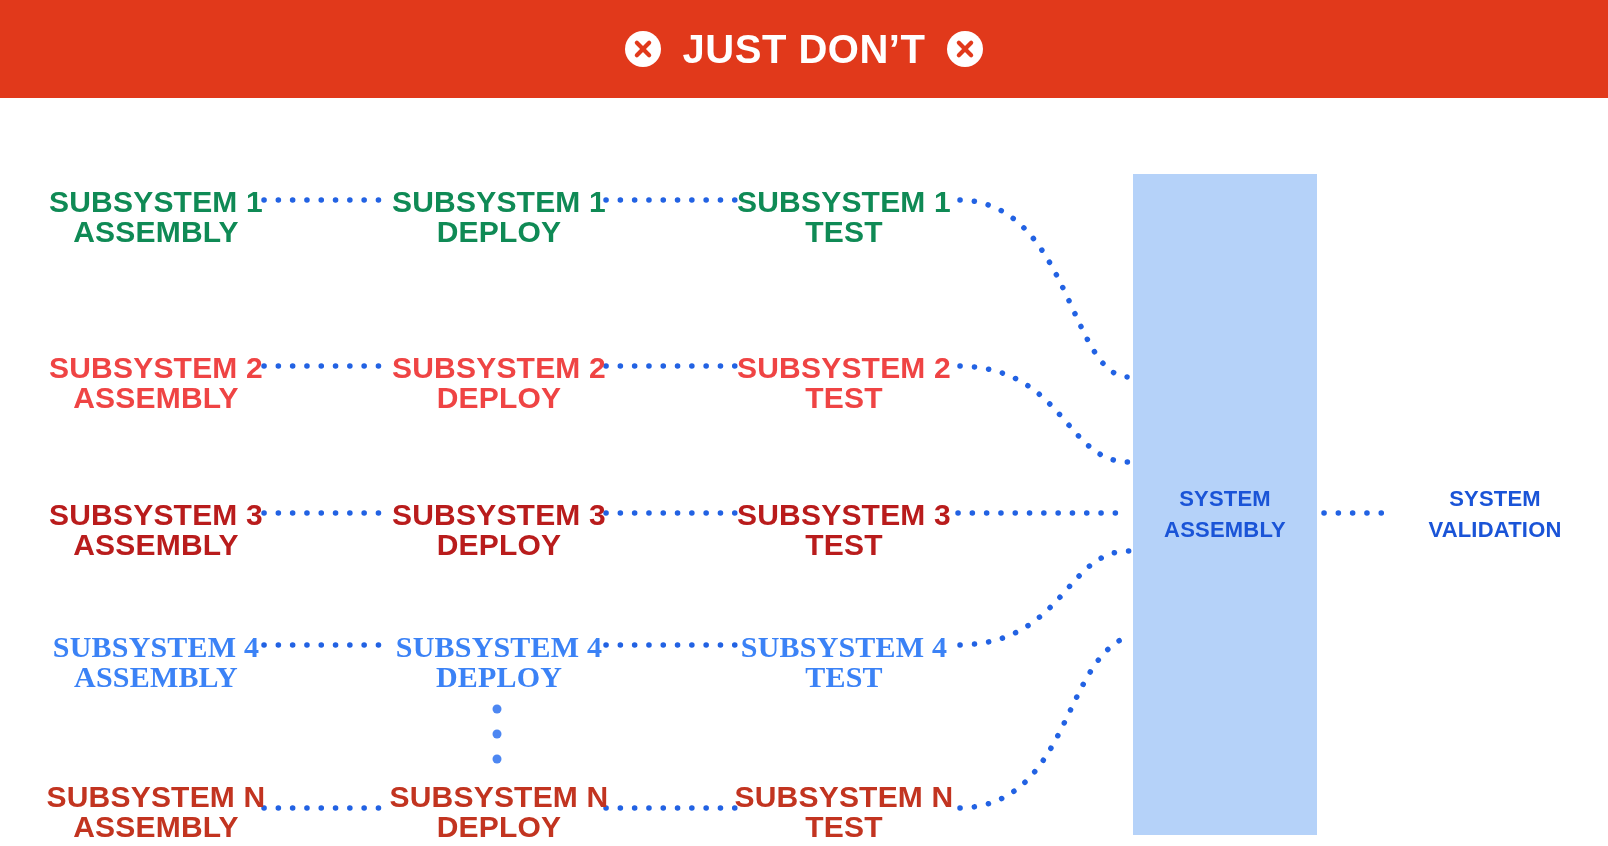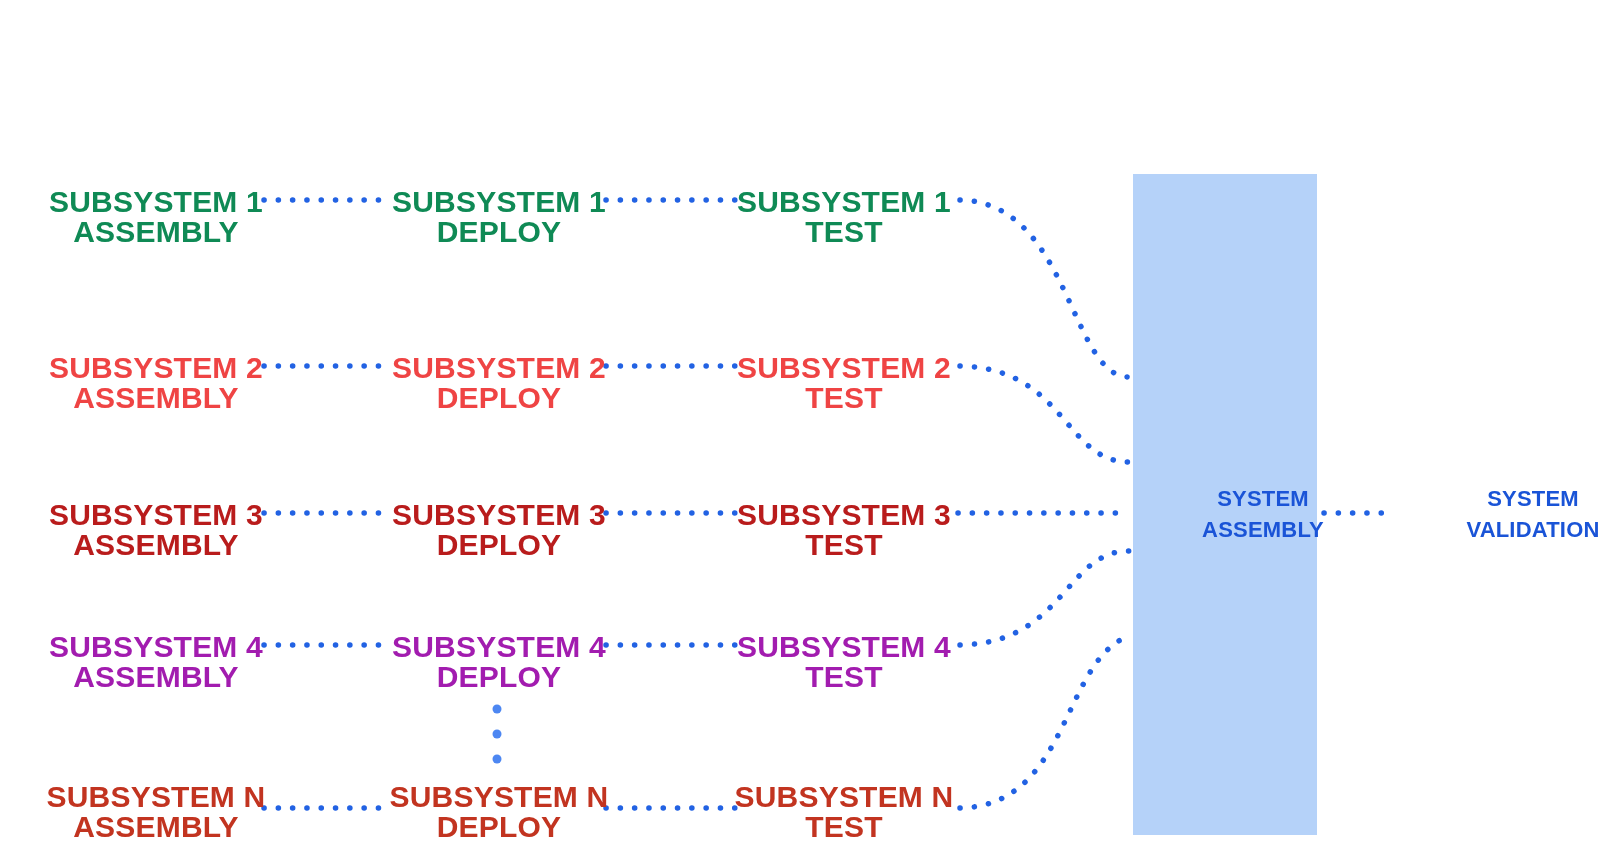--- a/index.html
+++ b/index.html
@@ -58,21 +58,21 @@
     font-size: 30px;
     font-weight: 700;
     line-height: 30px;
     letter-spacing: 0.2px;
     white-space: nowrap;
     z-index: 2;
   }
   .row1 { color: #0F8A55; }
   .row2 { color: #ef4444; }
   .row3 { color: #b91c1c; }
-  .row4 { color: #a21caf; }
+  .row4 { color: #3b82f6; font-family: Liberation Serif, serif; }
   .rowN { color: #C23420; }
 
   .col1 { left: 6px; }
   .col2 { left: 349px; }
   .col3 { left: 694px; }
 
   .top-r1 { top: 187px; }
   .top-r2 { top: 353px; }
   .top-r3 { top: 500px; }
   .top-r4 { top: 632px; }
@@ -81,30 +81,44 @@
   .blue-label {
     position: absolute;
     text-align: center;
     font-size: 22px;
     font-weight: 700;
     line-height: 31px;
     letter-spacing: 0.2px;
     color: #1A54D7;
     white-space: nowrap;
     z-index: 2;
-    margin-left: 38px;
   }
   .box-label { left: 1133px; top: 483px; width: 184px; }
   .validation-label { left: 1345px; top: 483px; width: 300px; }
 </style>
 </head>
 <body>
 
 <div class="page">
 
+  <header class="banner">
+    <span class="cx">
+      <svg viewBox="0 0 24 24" width="36" height="36">
+        <circle cx="12" cy="12" r="12" fill="#ffffff"></circle>
+        <path d="M7.9 7.9 L16.1 16.1 M16.1 7.9 L7.9 16.1" stroke="#E1391B" stroke-width="2.8" stroke-linecap="round" fill="none"></path>
+      </svg>
+    </span>
+    <h1 class="banner-title">JUST DON’T</h1>
+    <span class="cx">
+      <svg viewBox="0 0 24 24" width="36" height="36">
+        <circle cx="12" cy="12" r="12" fill="#ffffff"></circle>
+        <path d="M7.9 7.9 L16.1 16.1 M16.1 7.9 L7.9 16.1" stroke="#E1391B" stroke-width="2.8" stroke-linecap="round" fill="none"></path>
+      </svg>
+    </span>
+  </header>
 
   <div class="assembly-box"></div>
 
   <svg class="wires" viewBox="0 0 1608 846">
     <g fill="none" stroke="#2262E3" stroke-width="5.5" stroke-linecap="round" stroke-dasharray="0.1 14.2">
 
       <path d="M264 200 H392"></path>
       <path d="M606 200 H736"></path>
       <path d="M960 200 C1070 202 1070 377 1129 377"></path>
 

